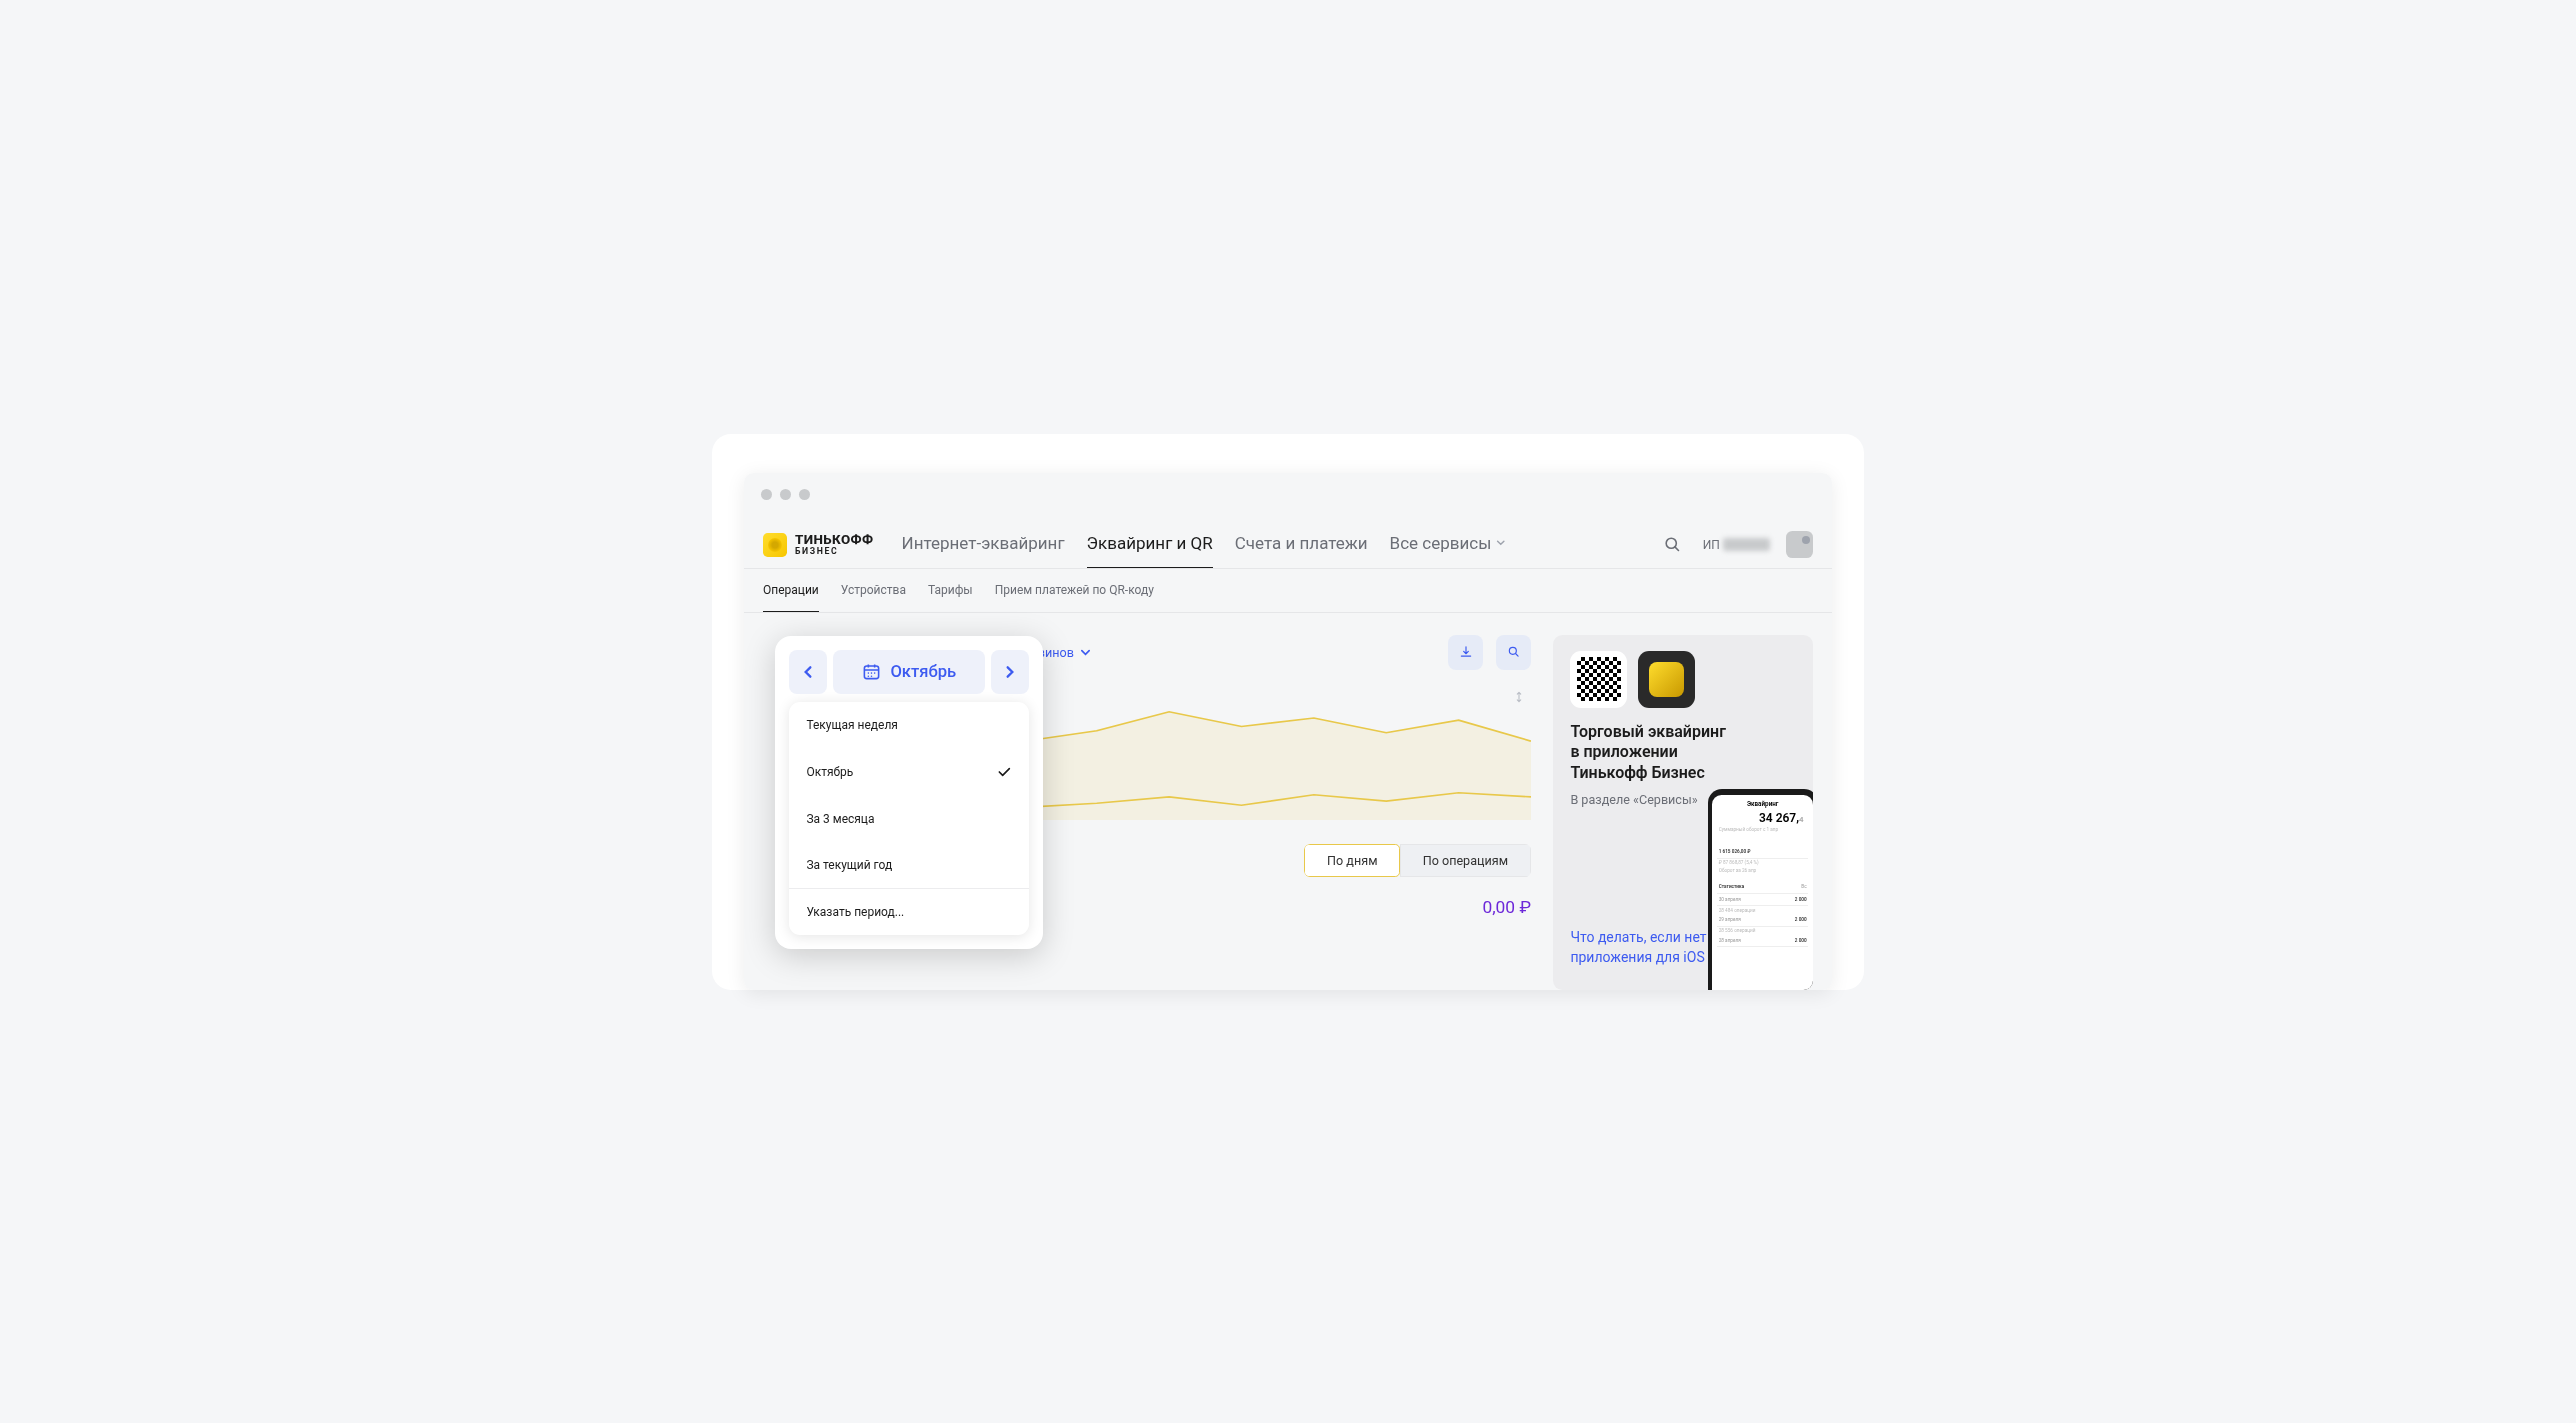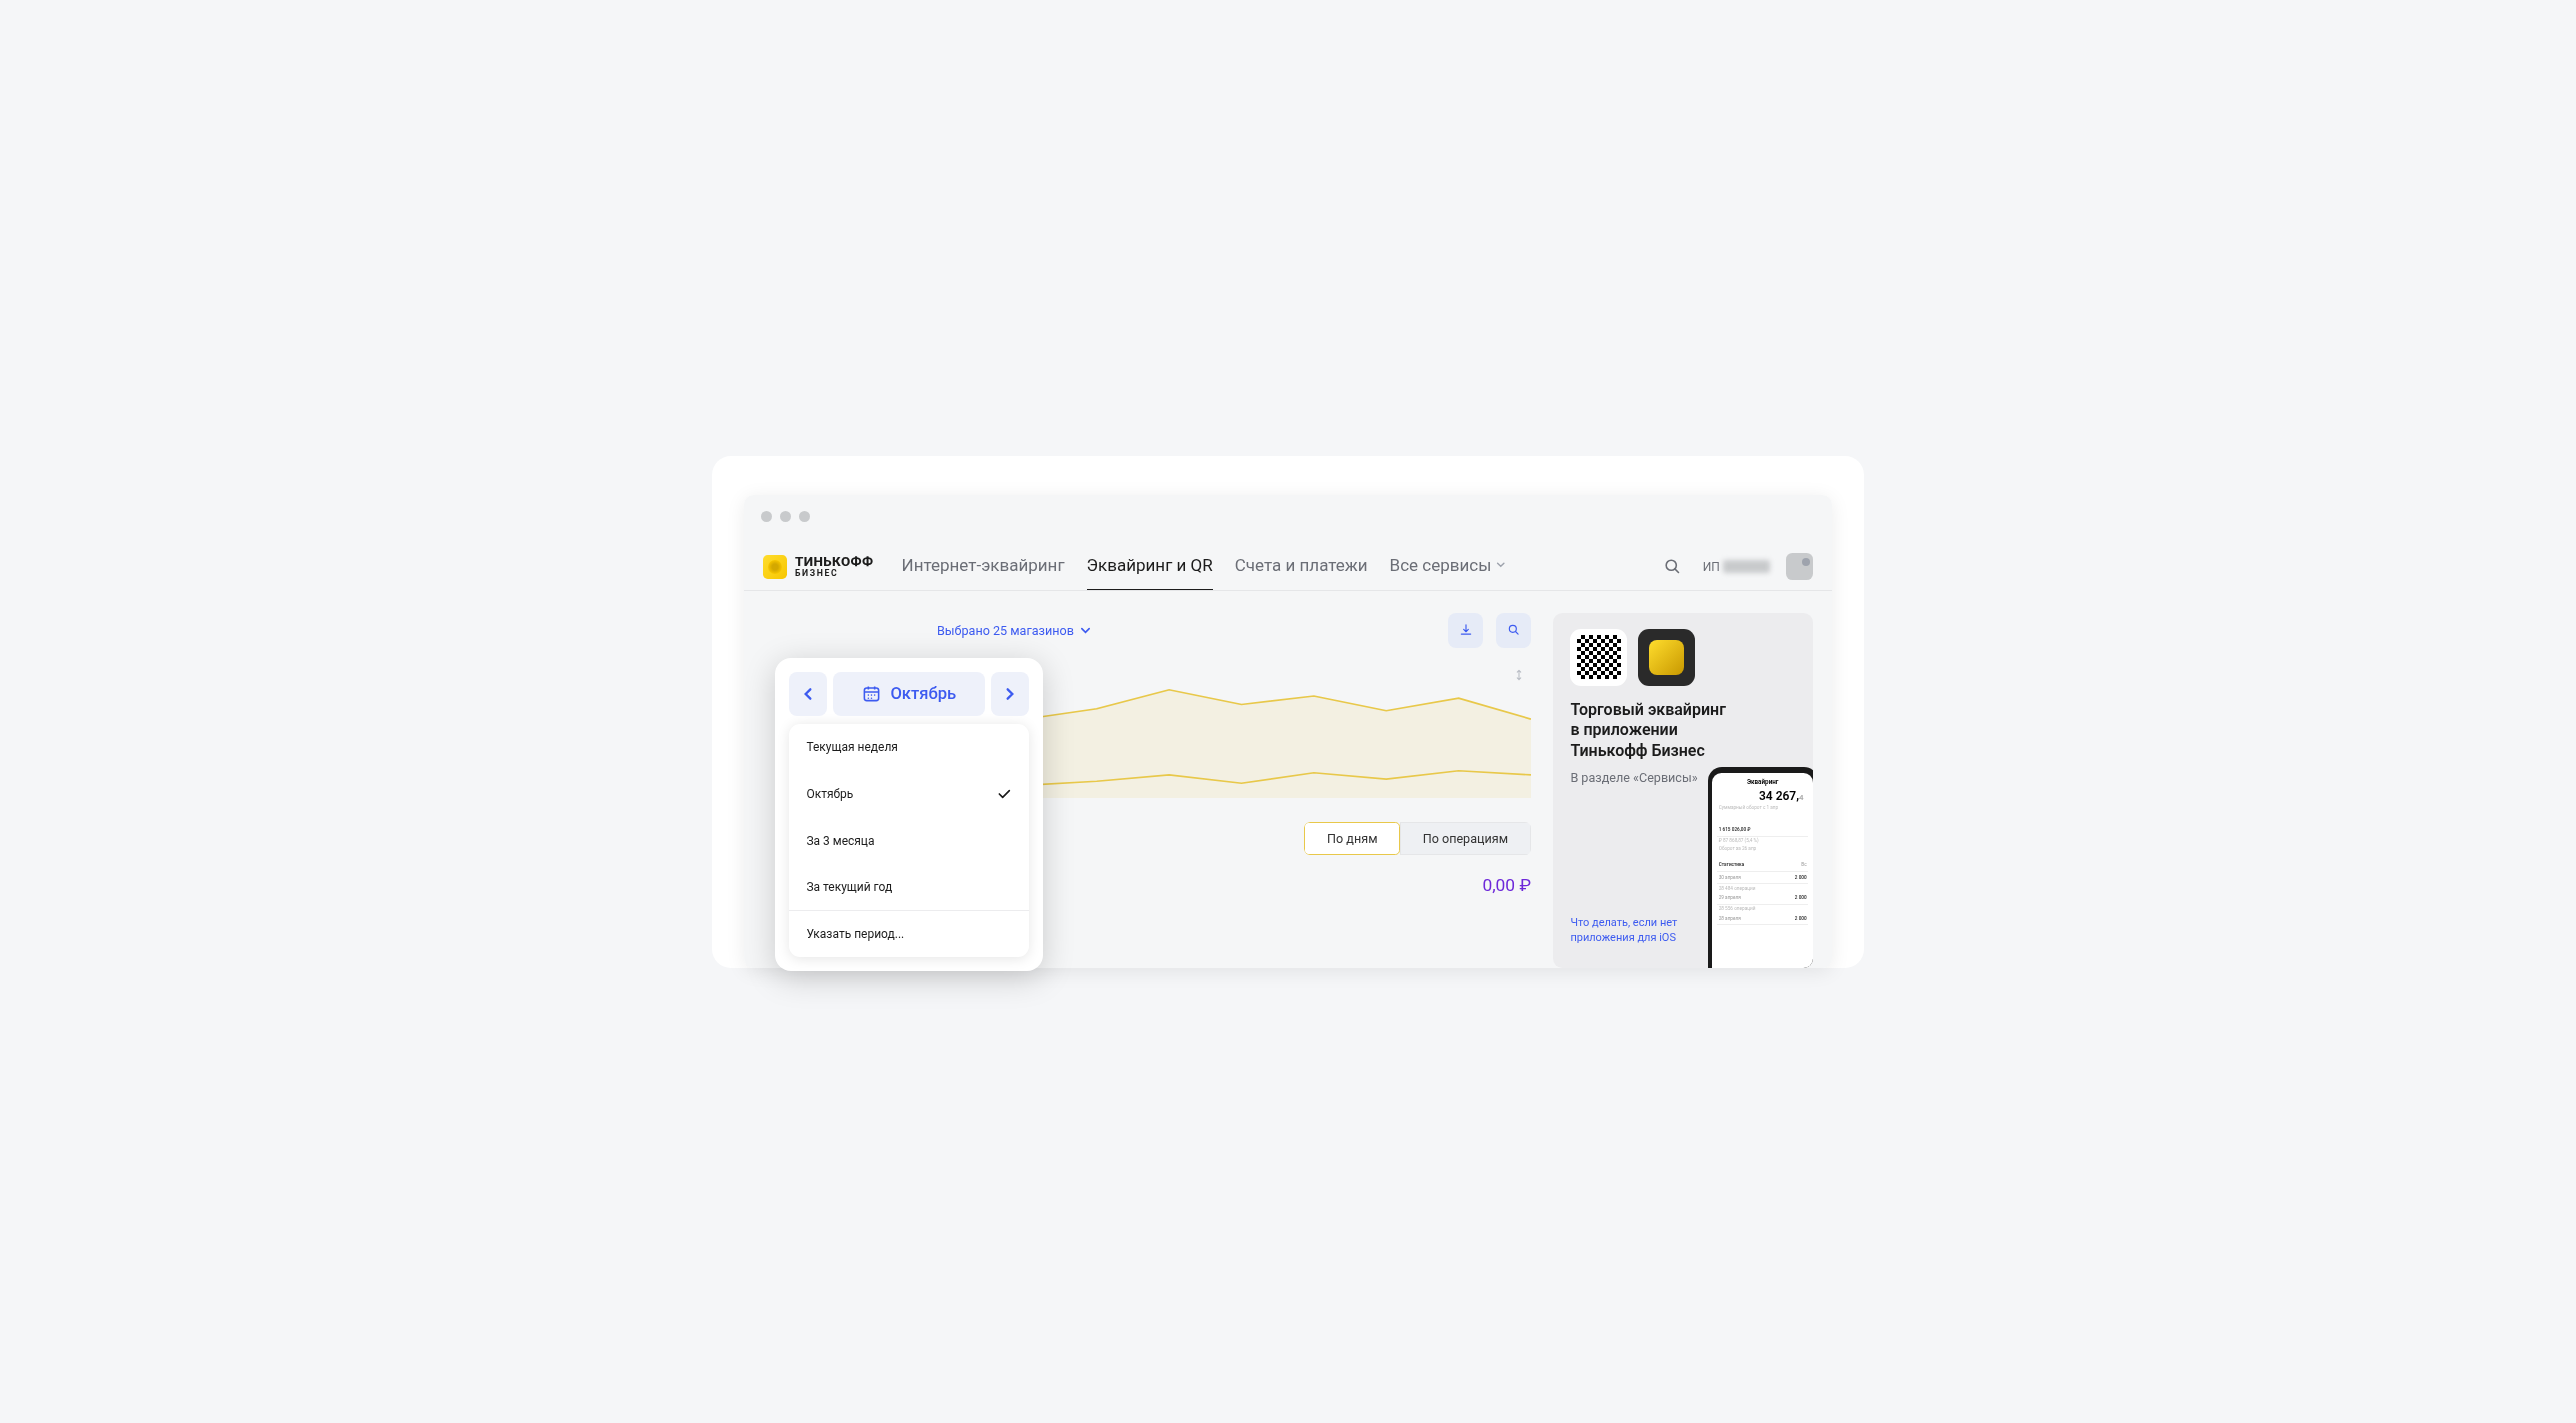--- a/index.html
+++ b/index.html
@@ -43,21 +43,21 @@
 .amount-row { display: flex; justify-content: flex-end; font-size: 17.4px; color:#6d28d9; margin-bottom:6.3px; }
 .ops-row { font-size: 12px; color: #9ea3ad; padding-left: 28px; }
 .side-col { width: 260px; background: #ececee; border-radius: 9.5px; padding: 16px 17.4px 0; position: relative; overflow: hidden; height: 355px; }
 .promo-icons { display: flex; gap: 11px; margin-bottom: 14px; }
 .qr-box { width: 57px; height: 57px; background: #fff; border-radius: 11px; padding: 6.3px; }
 .qr-inner { width:100%; height:100%; background: repeating-conic-gradient(#000 0 25%, #fff 0 50%) 0 0/8px 8px; border-radius:1.6px; }
 .app-box { width: 57px; height: 57px; background: #2a2a2a; border-radius: 11px; display:flex; align-items:center; justify-content:center; }
 .app-box-inner { width: 35px; height: 35px; background: linear-gradient(135deg,#ffdd2d,#c89800); border-radius: 8px; }
 .promo-title { font-size: 16px; font-weight: 600; color: #1c1c1c; line-height: 1.3; margin-bottom: 8px; }
 .promo-sub { font-size: 12.6px; color: #6b6e76; margin-bottom: 19px; }
-.promo-link { font-size: 11px; color: #3d5bf0; position: absolute; bottom: 22px; left: 17.4px; max-width: 142px; line-height:1.4; cursor:pointer; }
+.promo-link { font-size: 14px; color: #3d5bf0; position: absolute; bottom: 22px; left: 17.4px; max-width: 142px; line-height:1.4; cursor:pointer; }
 .phone-mock { position: absolute; right: -4.7px; bottom: -4.7px; width: 110px; height: 205px; background: #1a1a1a; border-radius: 14px 14px 0 0; padding: 6.3px 4.7px 0; }
 .phone-screen { background: #fff; border-radius: 9.5px 9.5px 0 0; height: 100%; padding: 4.7px; overflow:hidden; }
 .phone-hdr { font-size: 6.3px; text-align:center; font-weight:600; margin-bottom:3.2px; }
 .phone-amt { font-size: 12px; font-weight: 600; text-align:right; padding-right:4.7px; }
 .phone-line { font-size: 4.7px; color:#999; border-bottom:0.8px solid #eee; padding:3.2px 1.6px; display:flex; justify-content:space-between; }
 .phone-line .pv { color:#333; font-weight:600; }
 .phone-sub { font-size:4.7px; color:#bbb; padding:1.6px; }
 
 .dd-panel { position: absolute; top: 202px; left: 63px; width: 268px; background: #fff; border-radius: 16px; box-shadow: 0 6.3px 32px rgba(0,0,0,0.18); padding: 14px; z-index: 100; }
 .dd-header { display: flex; gap: 6.3px; margin-bottom: 8px; }
@@ -107,20 +107,26 @@
               </svg>
           </div>
           <div style="display:flex;align-items:center;gap:3.2px;">
             <span class="user-name">ИП</span>
             <div class="user-blur"></div>
           </div>
           <div class="wallet-icon"></div>
         </div>
       </div>
 
+      <div class="sub-nav">
+        <div class="sub-nav-item active">Операции</div>
+        <div class="sub-nav-item">Устройства</div>
+        <div class="sub-nav-item">Тарифы</div>
+        <div class="sub-nav-item">Прием платежей по QR-коду</div>
+      </div>
 
       <div class="body-area">
         <div class="main-col">
           <div class="filter-row">
             <div class="stores-dd">
               <span>Выбрано 25 магазинов</span>
               <svg width="11" height="11" viewBox="0 0 12 12">
                   <path d="M2 4l4 4 4-4" stroke="#3d5bf0" stroke-width="1.8" fill="none" stroke-linecap="round"></path>
                 </svg>
             </div>

